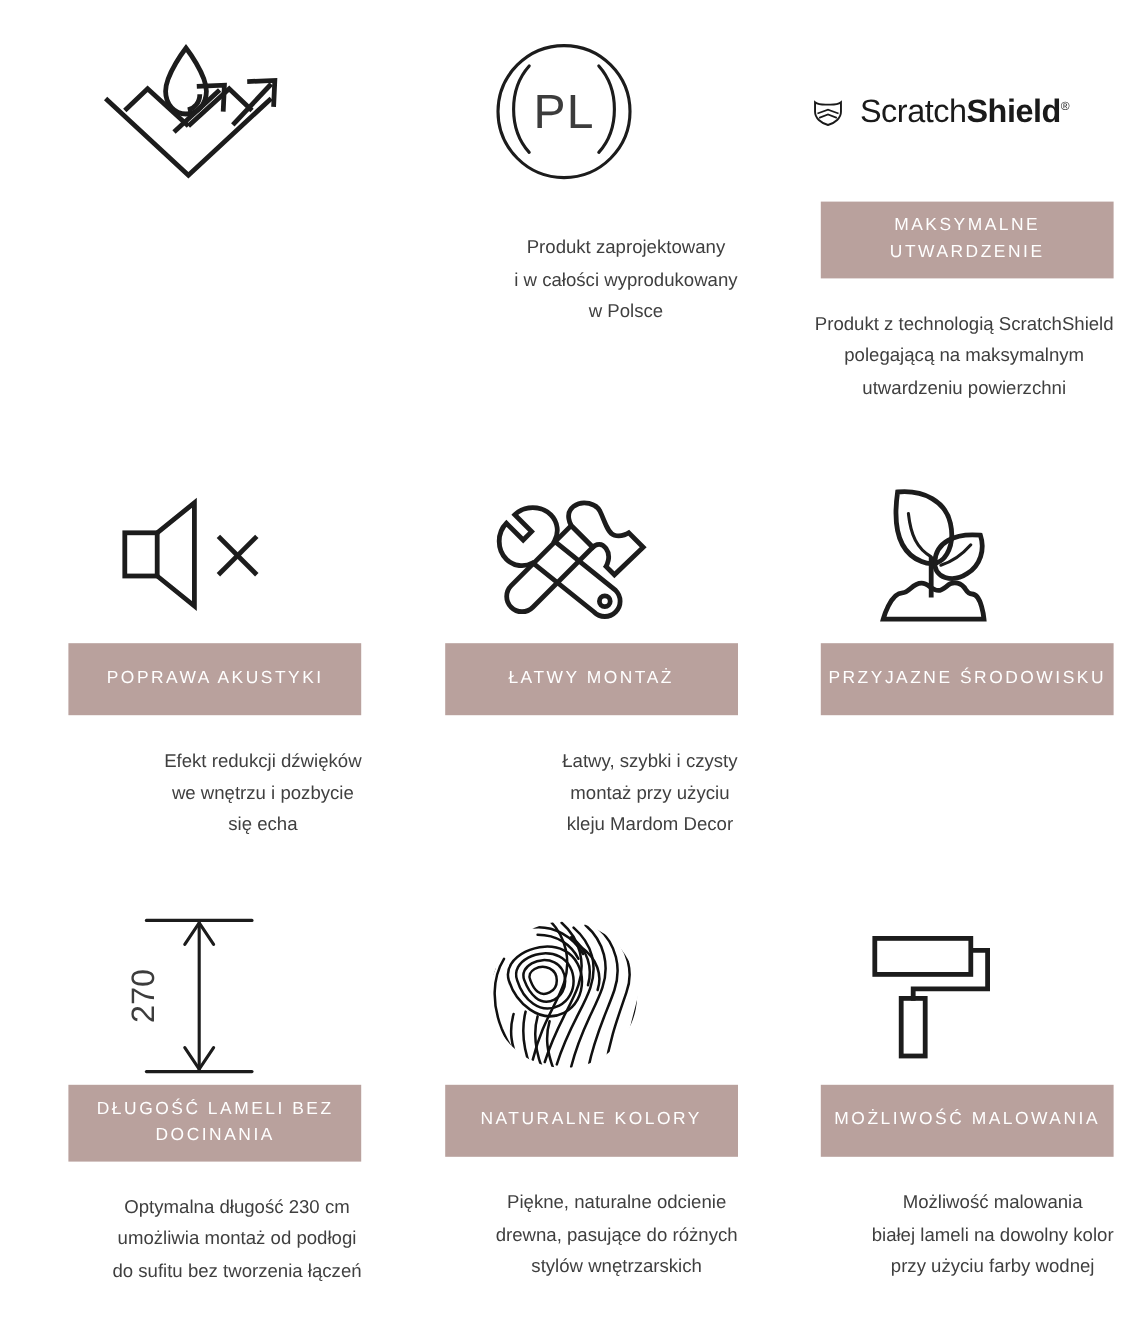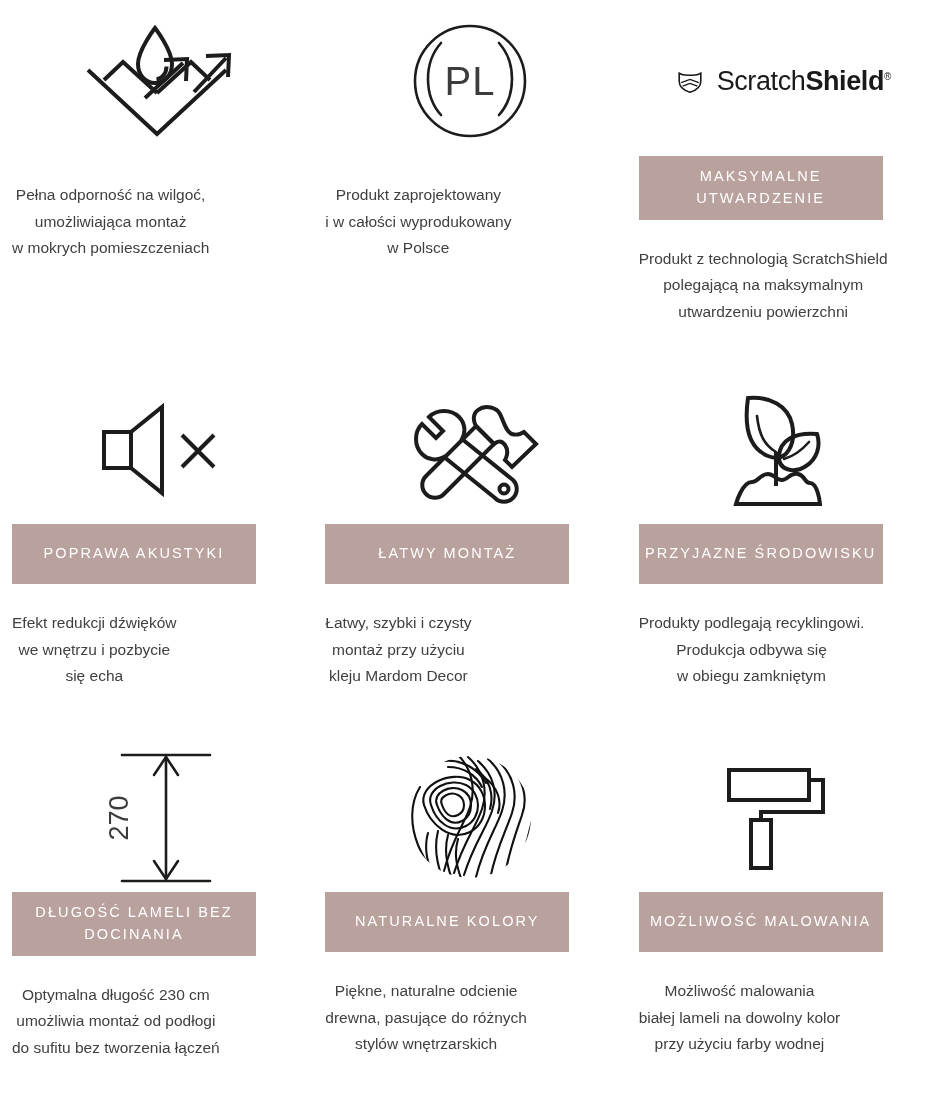--- a/index.html
+++ b/index.html
@@ -21,22 +21,22 @@
     display: grid;
     grid-template-columns: repeat(3, 1fr);
     grid-template-rows: repeat(3, 368px);
     width: 940px;
     height: 1104px;
   }
 
   .feature-cell {
     display: flex;
     flex-direction: column;
-    align-items: flex-start;
-    padding: 0 12px;
+    align-items: flex-end;
+    padding: 12px 12px;
   }
 
   
   .icon-slot {
     height: 150px;
     width: 100%;
     display: flex;
     align-items: center;
     justify-content: center;
     margin-top: 6px;
@@ -133,23 +133,20 @@
 
         <path class="icon-stroke" d="M128 58 L109 40 L75 71"></path>
 
         <path class="icon-stroke" d="M63 76 L101 41"></path>
         <path class="icon-stroke" d="M82 38 L105 37 L104 59"></path>
 
         <path class="icon-stroke" d="M112 70 L144 36"></path>
         <path class="icon-stroke" d="M124 34 L147 33 L146 55"></path>
       </svg>
     </div>
-    <div class="desc">Pełna odporność na wilgoć,
-umożliwiająca montaż
-w mokrych pomieszczeniach</div>
   </div>
 
   <div class="feature-cell">
     <div class="icon-slot">
       <svg width="120" height="120" viewBox="0 0 120 120" aria-hidden="true">
         <circle class="icon-stroke-thin" cx="60" cy="60" r="55"></circle>
         <path class="icon-stroke-thin" d="M31 22 C22 32 18 45 18 58 C18 71 22 84 31 94"></path>
         <path class="icon-stroke-thin" d="M89 22 C98 32 102 45 102 58 C102 71 98 84 89 94"></path>
         <text class="icon-text" x="60" y="74" text-anchor="middle" font-size="40" letter-spacing="1">PL</text>
       </svg>
@@ -222,23 +219,20 @@
         <path class="icon-stroke" d="M99 44 C77 42 62 50 61 66 C60 80 76 84 88 76 C99 69 103 56 99 44 Z"></path>
         <path class="icon-stroke-thin" d="M91 52 C84 60 76 66 66 69"></path>
 
         <path class="icon-stroke" d="M58 62 L58 96"></path>
 
         <path class="icon-stroke" d="M18 114 C18 114 24 92 34 92 C40 92 42 84 50 84 C56 84 58 90 64 90 C70 90 72 82 80 84 C88 86 86 93 92 93 C100 93 102 114 102 114 Z"></path>
       </svg>
     </div>
     <div class="banner two-line">PRZYJAZNE
 ŚRODOWISKU</div>
-    <div class="desc">Produkty podlegają recyklingowi.
-Produkcja odbywa się
-w obiegu zamkniętym</div>
   </div>
 
   <div class="feature-cell">
     <div class="icon-slot">
       <svg width="130" height="145" viewBox="0 0 130 145" aria-hidden="true">
 
         <path class="icon-stroke-thin" d="M30 10 L118 10"></path>
 
         <path class="icon-stroke-thin" d="M30 136 L118 136"></path>
 

